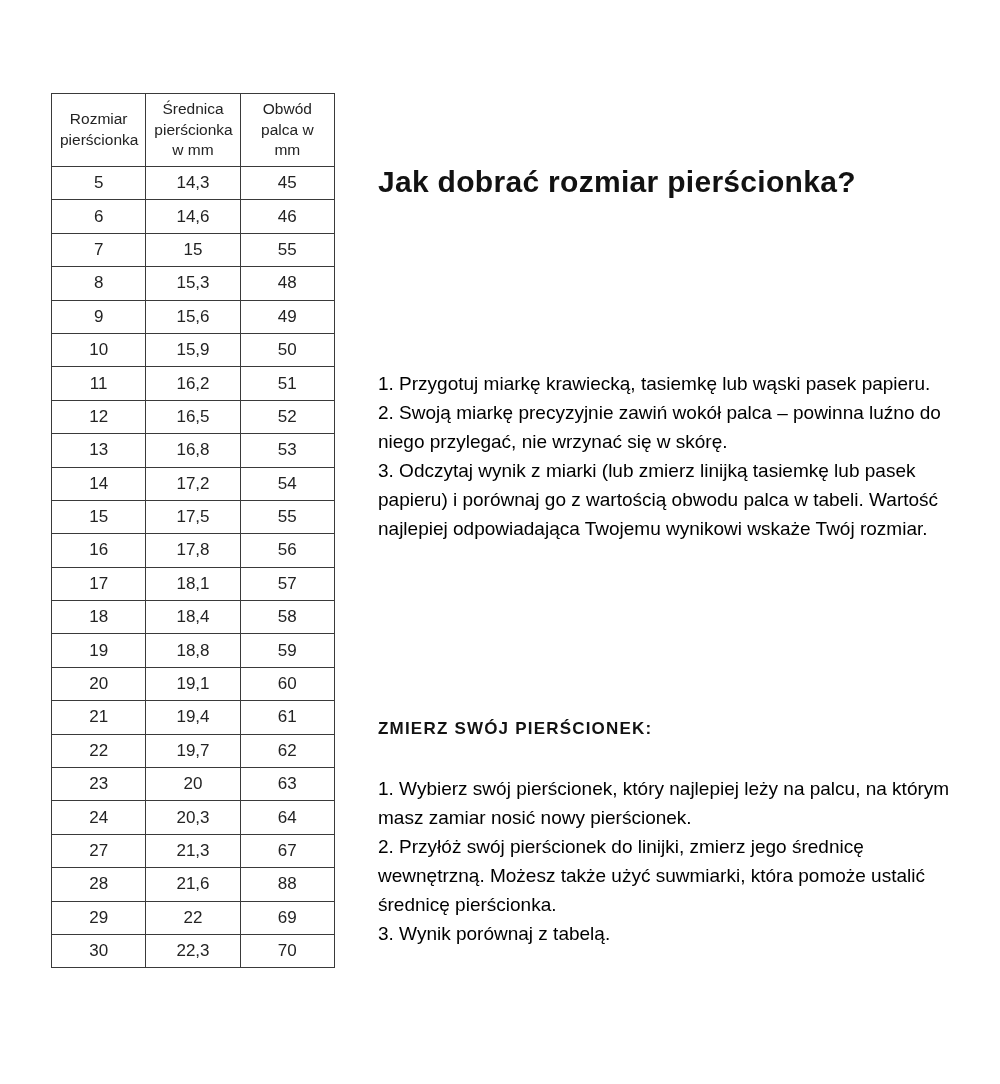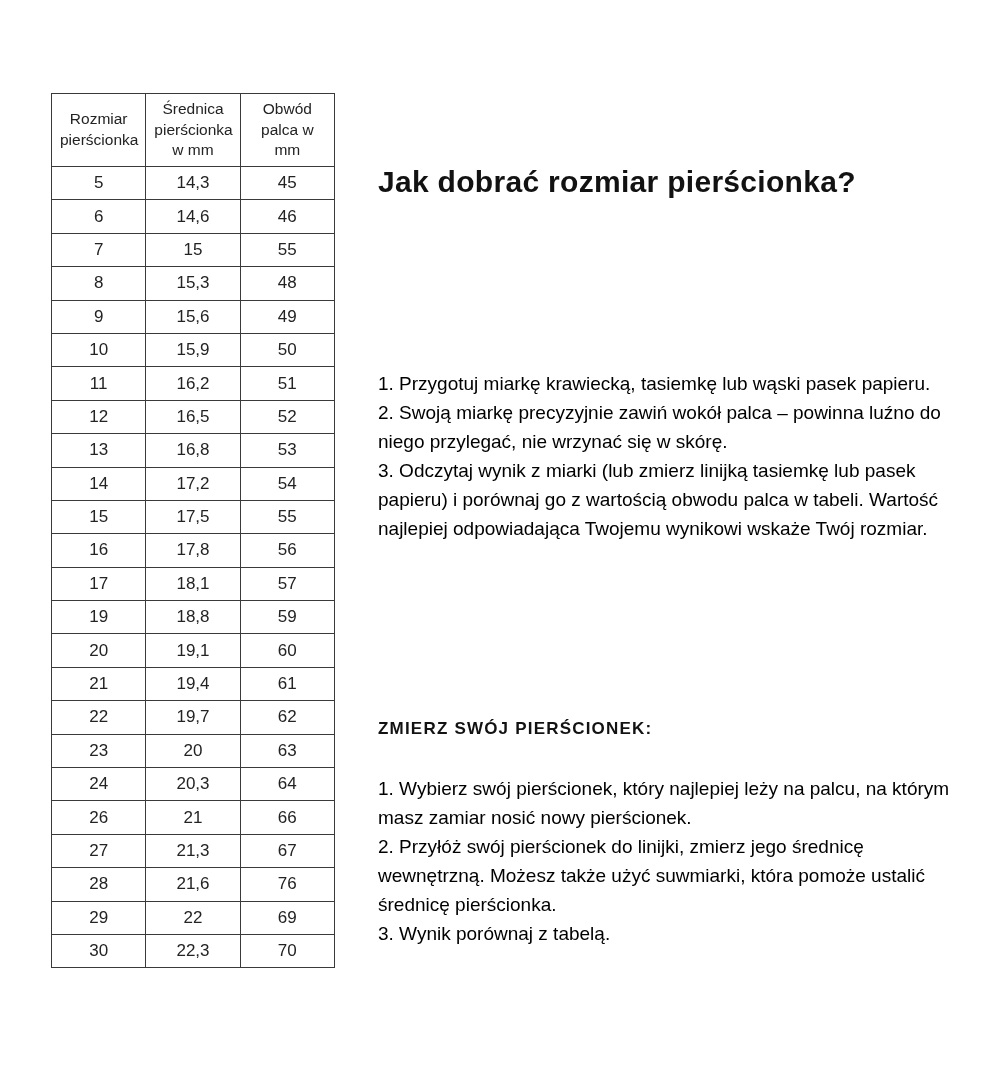--- a/index.html
+++ b/index.html
@@ -151,20 +151,25 @@
         <td>16</td>
         <td>17,8</td>
         <td>56</td>
       </tr>
       <tr>
         <td>17</td>
         <td>18,1</td>
         <td>57</td>
       </tr>
       <tr>
+        <td>18</td>
+        <td>18,4</td>
+        <td>58</td>
+      </tr>
+      <tr>
         <td>19</td>
         <td>18,8</td>
         <td>59</td>
       </tr>
       <tr>
         <td>20</td>
         <td>19,1</td>
         <td>60</td>
       </tr>
       <tr>
@@ -181,33 +186,28 @@
         <td>23</td>
         <td>20</td>
         <td>63</td>
       </tr>
       <tr>
         <td>24</td>
         <td>20,3</td>
         <td>64</td>
       </tr>
       <tr>
-        <td>26</td>
-        <td>21</td>
-        <td>66</td>
-      </tr>
-      <tr>
         <td>27</td>
         <td>21,3</td>
         <td>67</td>
       </tr>
       <tr>
         <td>28</td>
         <td>21,6</td>
-        <td>76</td>
+        <td>88</td>
       </tr>
       <tr>
         <td>29</td>
         <td>22</td>
         <td>69</td>
       </tr>
       <tr>
         <td>30</td>
         <td>22,3</td>
         <td>70</td>

